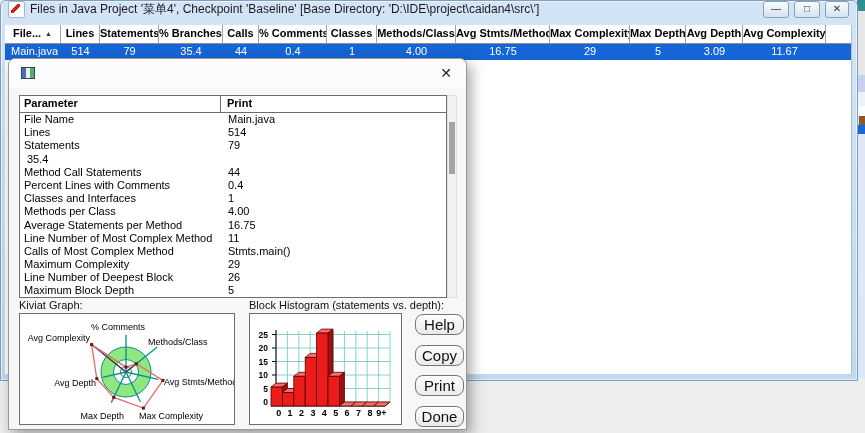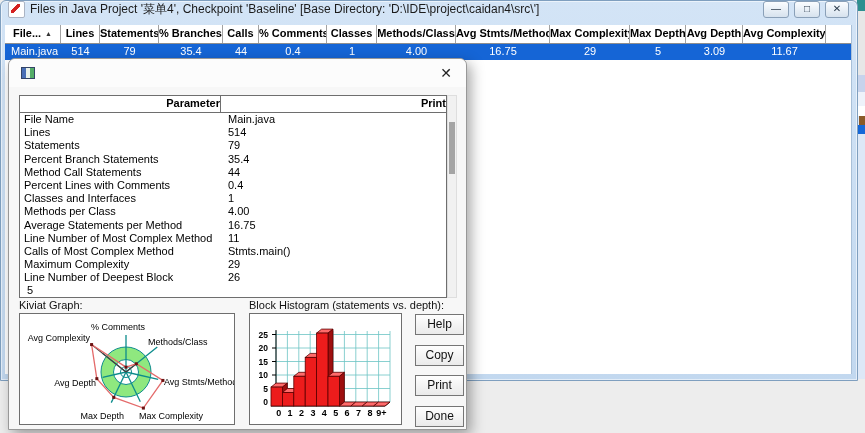--- a/index.html
+++ b/index.html
@@ -43,39 +43,39 @@
   .dlg-titlebar{height:28px;display:flex;align-items:center;padding-left:12px;background:#fcfcfc;
     border-radius:7px 7px 0 0;}
   .dlg-icon{width:14px;height:12px;border:1px solid #334466;box-sizing:border-box;
     background:linear-gradient(90deg,#4a6fb5 0 35%,#eaf2ea 35% 65%,#54ad68 65%);margin-right:8px;}
   .dlg-title{font-size:12px;color:#111;}
   .dlg-close{margin-left:auto;margin-right:9px;width:22px;height:22px;text-align:center;
     line-height:22px;font-size:14px;color:#222;cursor:default;font-weight:400;}
 
   .params{position:absolute;left:10px;top:36px;width:428px;height:203px;background:#fff;
     border:1px solid #6e6e6e;box-sizing:border-box;overflow:hidden;}
-  .p-head{height:16px;border-bottom:1px solid #6e6e6e;display:flex;font-size:11px;font-weight:bold;text-align:right;}
+  .p-head{height:16px;border-bottom:1px solid #6e6e6e;display:flex;font-size:11px;font-weight:bold;}
   .p-head .ph1{width:201px;padding-left:4px;box-sizing:border-box;border-right:1px solid #6e6e6e;line-height:15px;}
   .p-head .ph2{flex:1;padding-left:6px;line-height:15px;}
   .p-row{display:flex;font-size:11px;height:13.2px;line-height:13.2px;color:#000;}
   .p-row .p-name{width:201px;padding-left:4px;box-sizing:border-box;white-space:nowrap;overflow:hidden;}
   .p-row .p-val{flex:1;padding-left:7px;white-space:nowrap;overflow:hidden;}
 
   .v-scroll{position:absolute;left:438px;top:36px;width:10px;height:203px;background:#f1f1f1;
     border:1px solid #dedede;box-sizing:border-box;}
   .v-thumb{position:absolute;left:1px;top:26px;width:6px;height:52px;background:#a5a5a5;}
 
   .section-label{position:absolute;top:240px;font-size:11px;color:#111;white-space:nowrap;}
   .chart-box{position:absolute;top:254px;height:112px;background:#fff;border:1px solid #6e6e6e;box-sizing:border-box;}
   #kiviat-box{left:10px;width:216px;}
   #hist-box{left:240px;width:153px;}
 
   .dlg-btn{position:absolute;left:406px;width:49px;height:21px;box-sizing:border-box;
-    border:1px solid #757575;border-radius:0;background:linear-gradient(#fefefe,#eaeaea);
-    font-size:12px;text-align:center;line-height:19px;color:#111;cursor:default;}
+    border:1px solid #757575;border-radius:8px;background:linear-gradient(#fefefe,#eaeaea);
+    font-size:15px;text-align:center;line-height:19px;color:#111;cursor:default;}
 </style>
 </head>
 <body>
 
 <div id="screen">
 
   <div class="frag" style="left:856px;top:0;width:9px;height:379px;background:#dde8f7;"></div>
   <div class="frag" style="left:857px;top:0;width:8px;height:11px;background:#2e9090;"></div>
   <div class="frag" style="left:856px;top:11px;width:9px;height:64px;background:#e7e7e7;"></div>
   <div class="frag" style="left:856px;top:75px;width:9px;height:17px;background:#c7d3ec;"></div>
@@ -147,21 +147,20 @@
           </div>
           <div class="p-row">
             <span class="p-name">Lines</span>
             <span class="p-val">514</span>
           </div>
           <div class="p-row">
             <span class="p-name">Statements</span>
             <span class="p-val">79</span>
           </div>
           <div class="p-row">
-            <span class="p-name">Percent Branch Statements</span>
             <span class="p-val">35.4</span>
           </div>
           <div class="p-row">
             <span class="p-name">Method Call Statements</span>
             <span class="p-val">44</span>
           </div>
           <div class="p-row">
             <span class="p-name">Percent Lines with Comments</span>
             <span class="p-val">0.4</span>
           </div>
@@ -187,20 +186,21 @@
           </div>
           <div class="p-row">
             <span class="p-name">Maximum Complexity</span>
             <span class="p-val">29</span>
           </div>
           <div class="p-row">
             <span class="p-name">Line Number of Deepest Block</span>
             <span class="p-val">26</span>
           </div>
           <div class="p-row">
+            <span class="p-name">Maximum Block Depth</span>
             <span class="p-val">5</span>
           </div>
         </div>
     </div>
     <div class="v-scroll">
       <div class="v-thumb"></div>
     </div>
 
     <div class="section-label" style="left:10px;">Kiviat Graph:</div>
     <div class="section-label" style="left:240px;">Block Histogram (statements vs. depth):</div>

